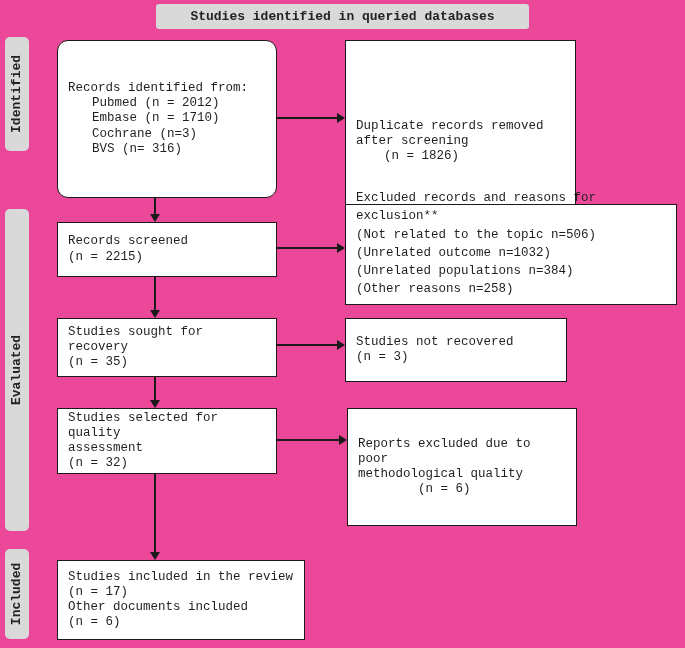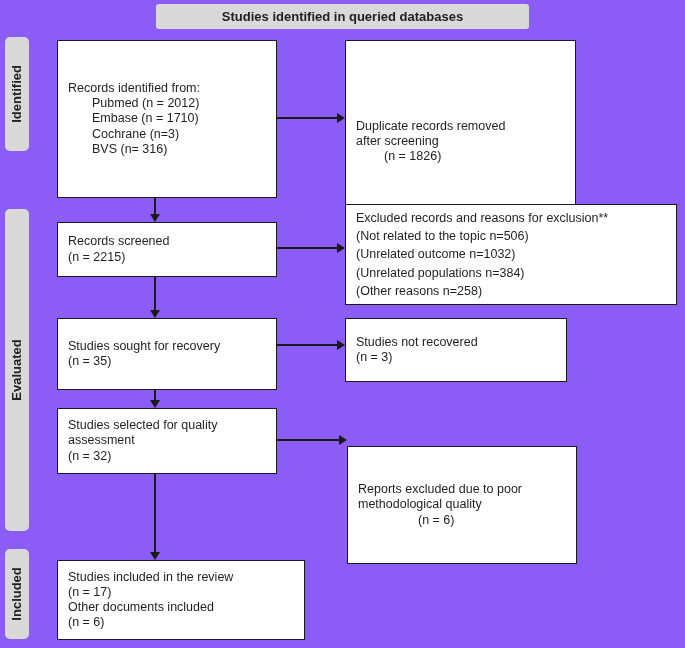--- a/index.html
+++ b/index.html
@@ -4,25 +4,26 @@
 <title>PRISMA Flow Diagram</title>
 <style>
   * { box-sizing: border-box; margin: 0; padding: 0; }
   html, body { background: #ffffff; }
   body { font-family: "Liberation Sans", sans-serif; }
 
   .figure {
     position: relative;
     width: 685px;
     height: 648px;
-    background: #8b5cf6;
+    background: #ec4899;
     color: var(--text, #1f1f1f);
     font-size: 12.5px;
     line-height: 1.22;
     overflow: hidden;
+    font-family: Liberation Mono, monospace;
   }
 
   .title-box {
     position: absolute;
     left: 156px; top: 4px;
     width: 373px; height: 25px;
     background: var(--label-bg, #dcdcdc);
     border-radius: 3px;
     display: flex; align-items: center; justify-content: center;
     font-weight: bold;
@@ -66,30 +67,30 @@
     display: flex;
     flex-direction: column;
     justify-content: center;
     padding: 6px 10px;
   }
   .lines { white-space: pre-line; }
   .indent        { padding-left: 24px; }
   .count-indent  { padding-left: 28px; }
   .count-indent2 { padding-left: 60px; }
 
-  .b1 { left: 57px;  top: 40px;  width: 220px; height: 158px; }
+  .b1 { left: 57px;  top: 40px;  width: 220px; height: 158px; border-radius: 11px; }
   .b2 { left: 345px; top: 40px;  width: 231px; height: 203px; }
   .b3 { left: 57px;  top: 222px; width: 220px; height: 55px; justify-content: center;  }
   .b4 { left: 345px; top: 204px; width: 332px; height: 101px;
-        justify-content: center; }
+        justify-content: flex-end; }
   .b4 .lines { line-height: 1.45; }
-  .b5 { left: 57px;  top: 318px; width: 220px; height: 72px;  }
+  .b5 { left: 57px;  top: 318px; width: 220px; height: 59px;  }
   .b6 { left: 345px; top: 318px; width: 222px; height: 64px;  }
   .b7 { left: 57px;  top: 408px; width: 220px; height: 66px;  }
-  .b8 { left: 347px; top: 408px; width: 230px; height: 118px; margin-top: 38px; }
+  .b8 { left: 347px; top: 408px; width: 230px; height: 118px; }
   .b9 { left: 57px;  top: 560px; width: 248px; height: 80px;  }
 </style>
 </head>
 <body>
 
 <div class="figure">
 
   <div class="title-box">Studies identified in queried databases</div>
 
   <div class="stage stage-identified">

